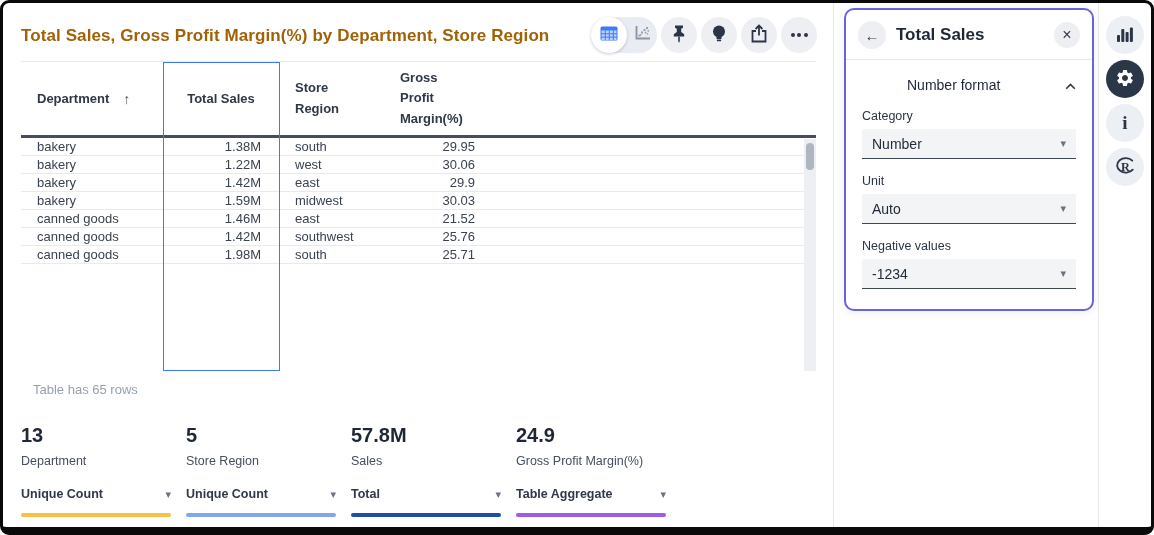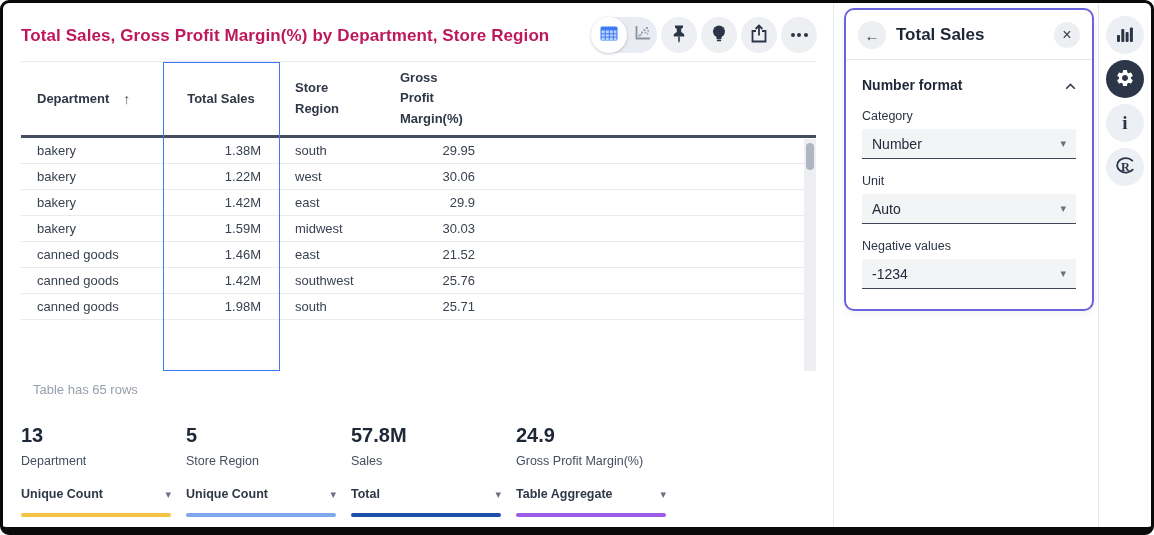--- a/index.html
+++ b/index.html
@@ -8,21 +8,21 @@
 
   .screen {
     position:relative; width:1154px; height:535px;
     border:3px solid #0a0a0a; border-bottom-width:8px; border-radius:9px;
     background:#fff; display:flex; overflow:hidden;
   }
 
   
   .main { width:830px; position:relative; }
   .main-header { display:flex; justify-content:space-between; align-items:flex-start; padding:14px 16px 0 18px; }
-  .page-title { font-size:17px; font-weight:700; color:#be185d; letter-spacing:.1px; padding-top:9px; }
+  .page-title { font-size:17px; font-weight:700; color:#a16207; letter-spacing:.1px; padding-top:9px; }
 
   .toolbar { display:flex; align-items:center; gap:4px; }
   .toggle-pill { display:flex; align-items:center; background:#E9ECF2; border-radius:18px; height:36px; width:66px; padding:0; }
   .toggle-seg { width:36px; height:36px; border-radius:50%; display:flex; align-items:center; justify-content:center; cursor:pointer; }
   .toggle-seg.active { background:#fff; box-shadow:0 1px 3px rgba(40,50,70,.25); }
   .toggle-seg.inactive { width:30px; }
   .tool-btn { width:36px; height:36px; border-radius:50%; background:#EDEFF3; display:flex; align-items:center; justify-content:center; cursor:pointer; border:none; }
   .dots { display:flex; gap:2.5px; }
   .dots i { width:4px; height:4px; border-radius:50%; background:#2B3547; }
 
@@ -33,21 +33,21 @@
   .c0 { width:142px; } .c1 { width:116px; justify-content:flex-end; padding-right:18px; }
   .c2 { width:105px; } .c3 { width:109px; justify-content:flex-end; padding-right:18px; }
   .c4 { flex:1; }
   .t-head { height:76px; border-bottom:3px solid #454D5E; }
   .t-head .t-cell { font-weight:700; color:#2F3847; align-items:center; }
   .t-head .c1 { justify-content:center; padding-right:16px; }
   .t-head .c3 { justify-content:flex-start; }
   .t-head .c3 span { max-width:62px; line-height:1.55; }
   .t-head .c2 span { max-width:50px; line-height:1.55; }
   .sort-arrow { margin-left:14px; font-size:14px; color:#4A5463; font-weight:400; }
-  .t-body .t-row { height:26px; border-bottom:1px solid #E8EAEF;text-align:center; }
+  .t-body .t-row { height:18px; border-bottom:1px solid #E8EAEF;text-align:center; }
   .col-select { position:absolute; left:142px; top:0; width:117px; height:100%; border:1.5px solid #3D7AF5; pointer-events:none; }
   .v-scroll-track { position:absolute; right:0; top:77px; width:12px; height:233px; background:#EDEFF2; }
   .v-scroll-thumb { position:absolute; right:2px; top:4px; width:8px; height:27px; border-radius:4px; background:#AFB6C1; cursor:pointer; }
 
   .table-footer { margin:11px 16px 0 30px; font-size:13px; color:#97A0AD; }
 
   
   .stats { display:flex; gap:15px; margin:27px 16px 0 18px; }
   .stat { width:150px; }
   .stat-value { font-size:20px; font-weight:700; color:#1E2736; }
@@ -63,21 +63,21 @@
     background:#fff; border:2px solid #6B62DD; border-radius:10px;
     box-shadow:0 2px 8px rgba(60,60,120,.08);
   }
   .panel-head { display:flex; align-items:center; padding:11px 12px 10px 12px; }
   .circle-btn { width:28px; height:28px; border-radius:50%; background:#EDEFF3; border:none; display:flex; align-items:center; justify-content:center; cursor:pointer; font-size:15px; color:#333C4B; }
   .circle-btn.sm { width:26px; height:26px; font-size:16px; }
   .panel-title { font-size:17px; font-weight:700; color:#1E2736; margin-left:10px; flex:1; }
   .panel-divider { height:1px; background:#E6E8EC; }
   .panel-body { padding:16px 16px 20px 16px; }
   .section-row { display:flex; align-items:center; justify-content:space-between; cursor:pointer; }
-  .section-title { font-size:14px; font-weight:700; color:#1E2736; }
+  .section-title { font-size:14px; font-weight:400; color:#1E2736;margin-left:45px; }
   .field-label { margin-top:15px; font-size:12.5px; color:#2A3444; }
   .dropdown { margin-top:6px; height:30px; background:#F3F4F6; border:none; border-bottom:1.5px solid #3E4655; border-radius:2px 2px 0 0; width:100%; display:flex; align-items:center; justify-content:space-between; padding:0 10px; cursor:pointer; }
   .dropdown .dd-value { font-size:14px; color:#222B3A; }
   .dd-caret { font-size:11px; color:#6A7280; }
 
   
   .rail { flex:1; border-left:1px solid #E6E8EC; display:flex; flex-direction:column; align-items:center; padding-top:13px; gap:6px; }
   .rail-btn { width:38px; height:38px; border-radius:50%; background:#ECEFF3; border:none; display:flex; align-items:center; justify-content:center; cursor:pointer; }
   .rail-btn.dark { background:#2B3648; }
   .info-glyph { font-family:"Liberation Serif", serif; font-weight:700; font-size:19px; color:#2B3547; }

